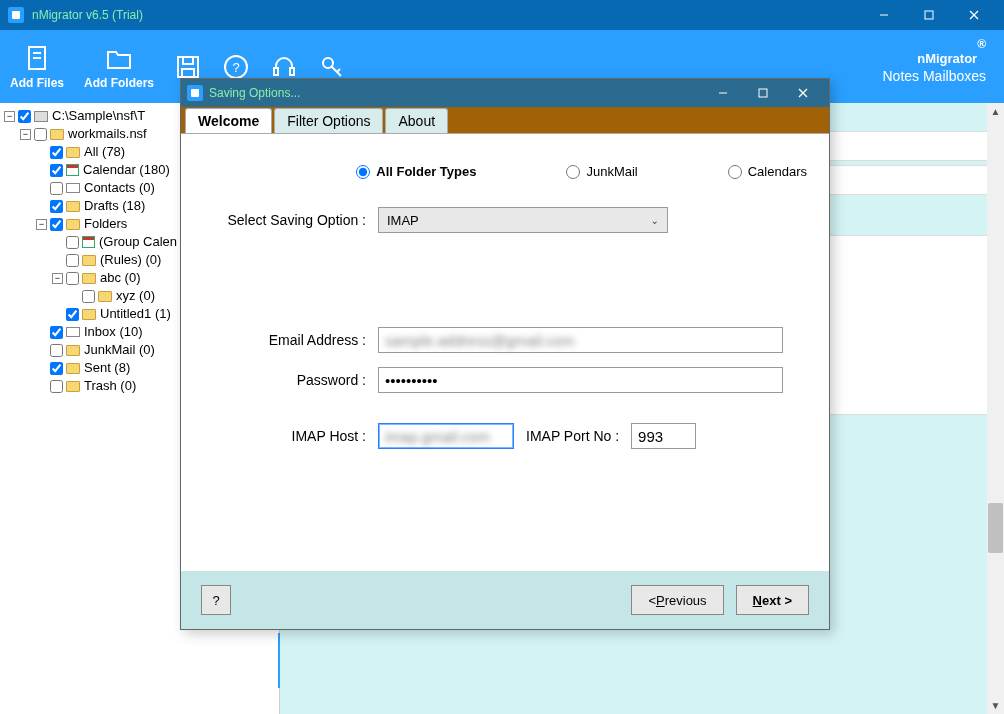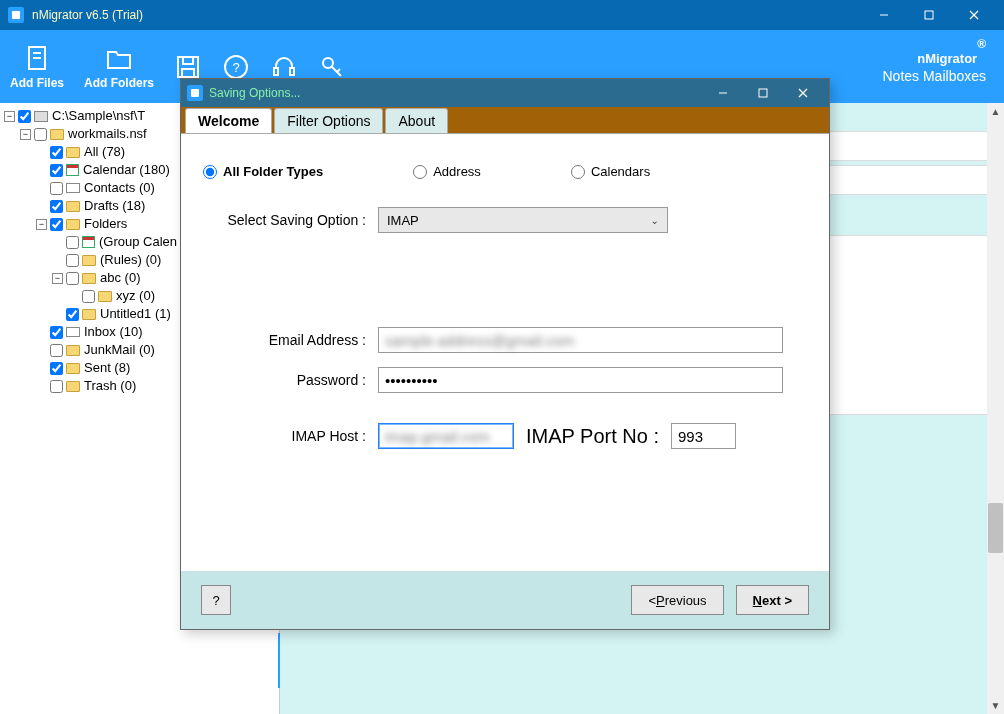--- a/index.html
+++ b/index.html
@@ -1,20 +1,20 @@
 <!DOCTYPE html>
 <html><head>
 <meta charset="utf-8">
 <style>
 * { margin: 0; padding: 0; box-sizing: border-box; font-family: "Segoe UI", Tahoma, sans-serif; font-size: 13px; }
 body { width: 1004px; height: 714px; overflow: hidden; background: #fff; position: relative; }
 
 
 .main-window { width: 1004px; height: 714px; background: #fff; display: flex; flex-direction: column; }
-.titlebar { background: #0669b2; color: #fef9c3; height: 30px; display: flex; align-items: center; padding: 0 8px; }
+.titlebar { background: #0669b2; color: #86efac; height: 30px; display: flex; align-items: center; padding: 0 8px; }
 .titlebar .app-icon { width: 16px; height: 16px; background: #2a9fff; border-radius: 2px; display: flex; align-items: center; justify-content: center; margin-right: 8px; }
 .titlebar .app-icon svg { width: 10px; height: 10px; }
 .titlebar .title { flex: 1; font-size: 12px; }
 .titlebar .win-controls { display: flex; gap: 0; }
 .titlebar .win-btn { width: 45px; height: 30px; display: flex; align-items: center; justify-content: center; color: #fff; cursor: pointer; }
 
 
 .toolbar { background: #2a9fff; height: 73px; display: flex; align-items: center; padding: 0 10px; position: relative; }
 .tool-item { display: flex; flex-direction: column; align-items: center; color: #fff; margin-right: 20px; cursor: pointer; gap: 4px; }
 .tool-item svg { width: 28px; height: 28px; }
@@ -56,21 +56,21 @@
 .dialog { position: absolute; left: 180px; top: 78px; width: 650px; height: 552px; background: #fff; border: 1px solid #666; box-shadow: 4px 4px 12px rgba(0,0,0,0.2); display: flex; flex-direction: column; }
 .dlg-titlebar { background: #2b6b8f; color: #86efac; height: 28px; display: flex; align-items: center; padding: 0 6px; }
 .dlg-titlebar .app-icon { width: 16px; height: 16px; background: #2a9fff; margin-right: 6px; border-radius:2px; display:flex; align-items:center; justify-content:center;}
 .dlg-titlebar .title { flex: 1; font-size: 12px; }
 .dlg-titlebar .win-btn { width: 40px; height: 22px; display: flex; align-items: center; justify-content: center; cursor: pointer; color:#fff;}
 .dlg-body { flex: 1; display:flex; flex-direction:column; }
 .tab-strip { background: #a16207; height: 26px; display: flex; align-items: flex-end; padding-left: 4px; }
 .tab { padding: 4px 12px; background: #d8eceb; border: 1px solid #aaa; border-bottom: none; margin-right: 2px; cursor: pointer; font-size: 14px; border-radius: 3px 3px 0 0; }
 .tab.active { background: #fff; font-weight: bold; }
 .tab-page { flex: 1; background: #fff; border-top: 1px solid #aaa; padding: 30px 22px 10px 22px; position:relative; }
-.radio-row { display: flex; gap: 90px; margin-bottom: 28px; }
+.radio-row { display: flex; gap: 90px; margin-bottom: 28px; justify-content: flex-end; }
 .radio-row label { display: flex; align-items: center; gap: 6px; font-size: 14px; }
 .radio-row input[type=radio] { width:14px; height:14px; }
 .radio-row .sel { font-weight: bold; }
 .row { display: flex; align-items: center; margin-bottom: 14px; }
 .row .lbl { width: 175px; text-align: right; padding-right: 12px; font-size: 14px; }
 .select { width: 290px; height: 26px; border: 1px solid #999; background: #e8e8e8; display:flex; align-items:center; padding:0 8px; justify-content:space-between; cursor:pointer;}
 .select .chev { font-size:10px; color:#444;}
 .text-input { height: 26px; border: 1px solid #999; background:#fff; padding: 0 6px; font-size:15px; display:flex; align-items:center;}
 .text-input.wide { width: 405px; }
 .text-input.blur { color: transparent; text-shadow: 0 0 6px rgba(0,0,0,0.5); }
@@ -325,21 +325,21 @@
       <div class="tab">About</div>
     </div>
     <div class="tab-page">
       <div class="radio-row">
         <label>
             <input type="radio" name="ft" checked="" style="">
             <span class="sel">All Folder Types</span>
           </label>
         <label>
             <input type="radio" name="ft" style="">
-            <span>Address</span>
+            <span>JunkMail</span>
           </label>
         <label>
             <input type="radio" name="ft" style="">
             <span>Calendars</span>
           </label>
       </div>
       <div class="row">
         <div class="lbl">Select Saving Option  :</div>
         <div class="select">
           <span>IMAP</span>
@@ -352,21 +352,21 @@
         <div class="text-input wide blur">sample.address@gmail.com</div>
       </div>
       <div class="row">
         <div class="lbl">Password  :</div>
         <div class="text-input wide">••••••••••</div>
       </div>
       <div class="row" style="margin-top:30px;">
         <div class="lbl">IMAP Host  :</div>
         <div class="port-row">
           <div class="text-input small blur focused">imap.gmail.com</div>
-          <span style="font-size:20px;">IMAP Port No  :</span>
+          <span style="font-size:14px;">IMAP Port No  :</span>
           <div class="text-input tiny">993</div>
         </div>
       </div>
     </div>
     <div class="dlg-footer">
       <div class="btn small">?</div>
       <div class="spacer"></div>
       <div class="btn">
           <span>&lt;  </span>
           <span class="u">P</span>

